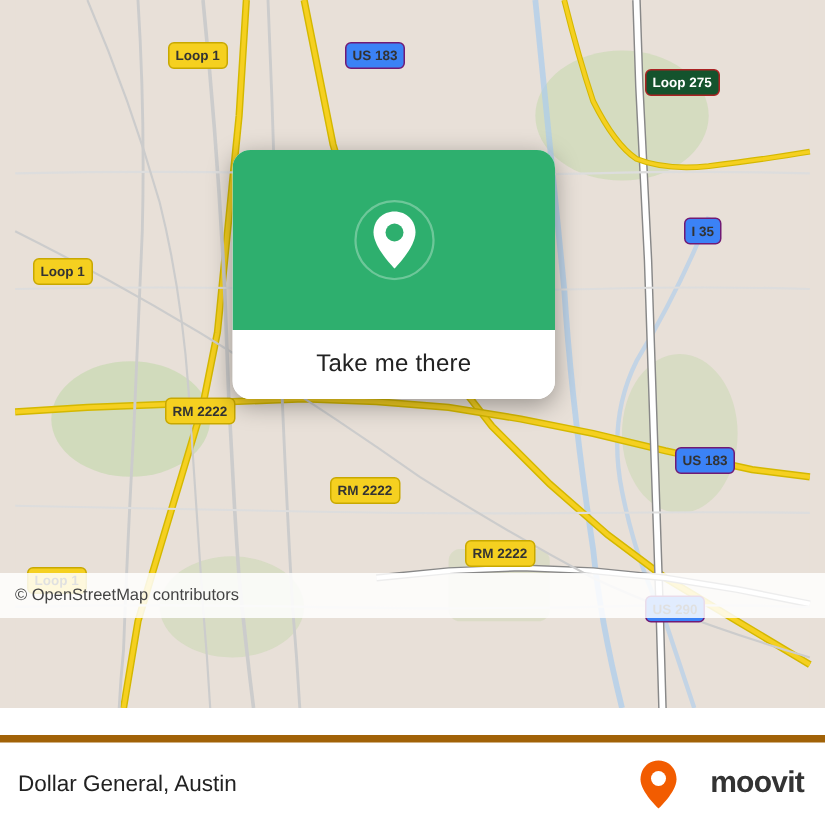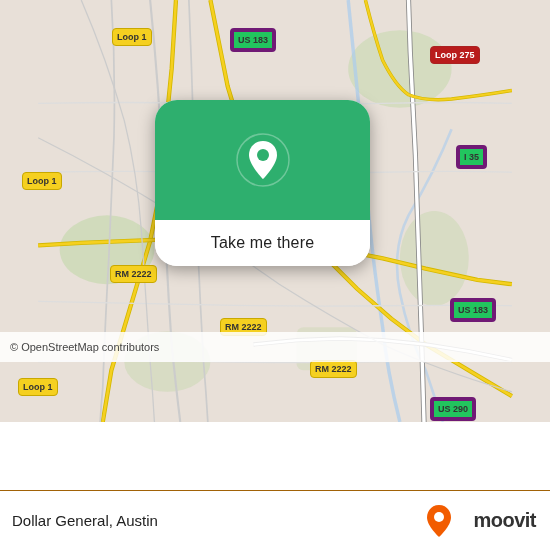--- a/index.html
+++ b/index.html
@@ -6,42 +6,42 @@
     body {
       width: 550px;
       height: 550px;
       overflow: hidden;
       font-family: Arial, sans-serif;
       position: relative;
     }
 
     #map-container {
       width: 550px;
-      height: 422px;
+      height: 472px;
       position: relative;
       overflow: hidden;
       background-color: #e8e0d8;
     }
 
     
     #map-svg {
       width: 100%;
       height: 100%;
       position: absolute;
       top: 0; left: 0;
     }
 
     
     #popup-card {
       position: absolute;
       top: 100px;
       left: 155px;
       width: 215px;
       background: #fff;
-      border-radius: 22px;
+      border-radius: 12px;
       box-shadow: 0 4px 16px rgba(0,0,0,0.35);
       overflow: hidden;
       z-index: 10;
     }
 
     #popup-green {
       background: #2eaf6e;
       height: 120px;
       display: flex;
       align-items: center;
@@ -89,21 +89,21 @@
       position: absolute;
       bottom: 0;
       left: 0;
       width: 550px;
       height: 60px;
       background: #fff;
       display: flex;
       align-items: center;
       justify-content: space-between;
       padding: 0 14px 0 12px;
-      border-top: 1px solid #a16207;
+      border-top: 5px solid #a16207;
       z-index: 10;
     }
 
     #location-name {
       font-size: 15px;
       font-weight: 500;
       color: #222;
     }
 
     #moovit-logo {
@@ -128,22 +128,22 @@
     .road-badge {
       position: absolute;
       border-radius: 4px;
       font-size: 9px;
       font-weight: 700;
       padding: 1px 4px;
       line-height: 14px;
       z-index: 4;
     }
     .badge-yellow { background: #f5d020; color: #333; border: 1px solid #c8a800; }
-    .badge-red { background: #b91c1c; color: #fff; border: 1px solid #aa2222; }
-    .badge-white { background: #22c55e; color: #333; border: 4px solid #701a75; }
+    .badge-red { background: #14532d; color: #fff; border: 1px solid #aa2222; }
+    .badge-white { background: #3b82f6; color: #333; border: 1px solid #701a75; }
   </style>
 </head>
 <body>
 
 <div id="map-container">
   <svg id="map-svg" viewBox="0 0 550 490" xmlns="http://www.w3.org/2000/svg">
 
     <rect width="550" height="490" fill="#e8e0d8"></rect>
 
     <ellipse cx="80" cy="290" rx="55" ry="40" fill="#c8d8b0" opacity="0.7"></ellipse>

